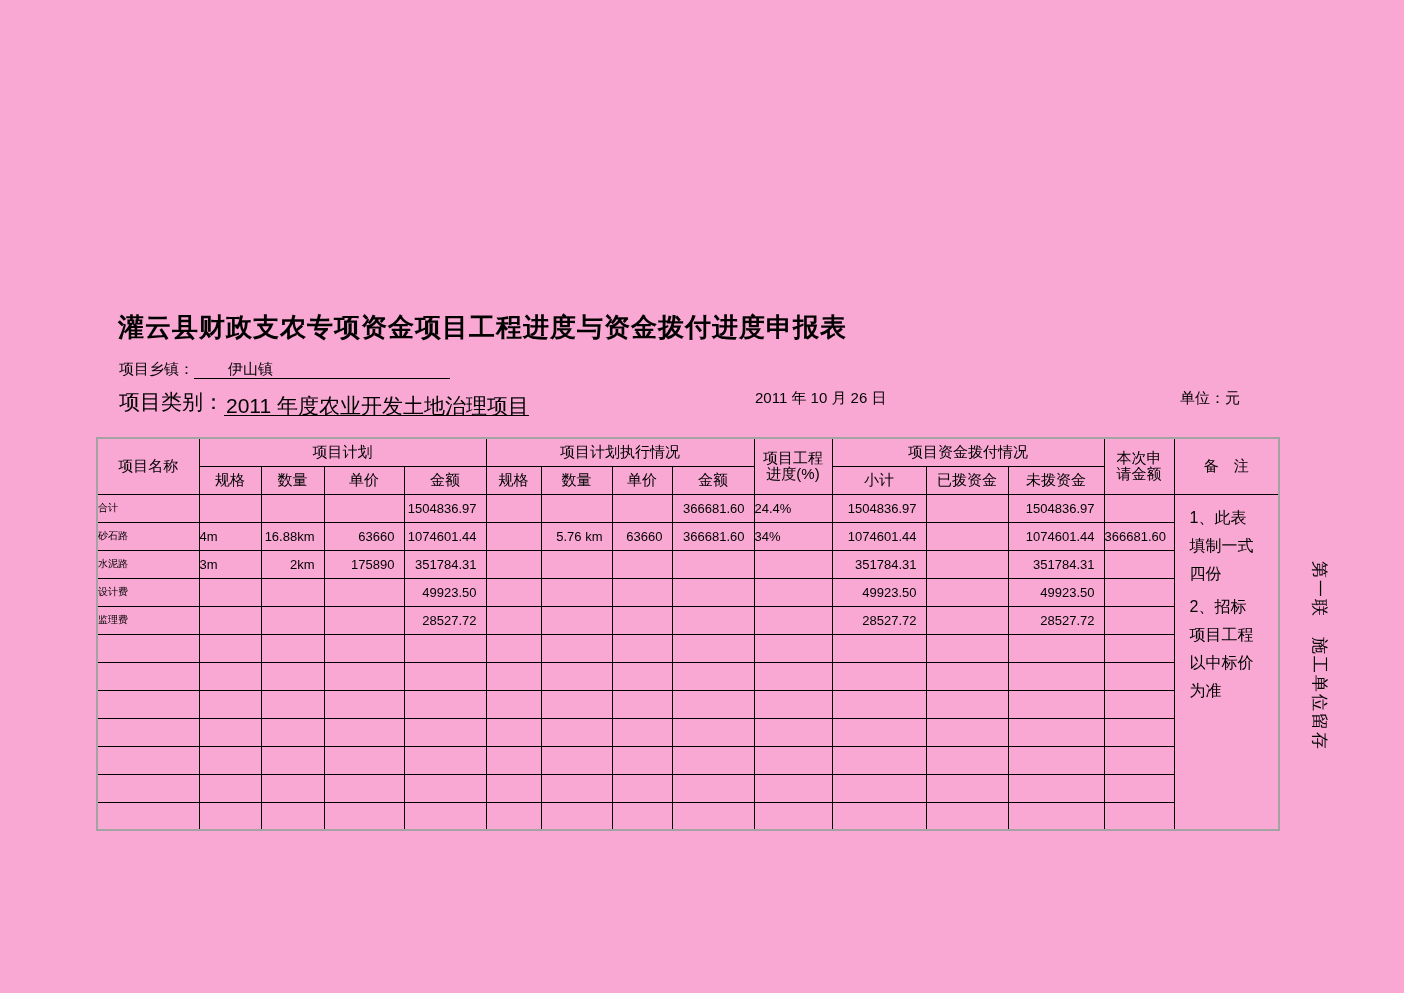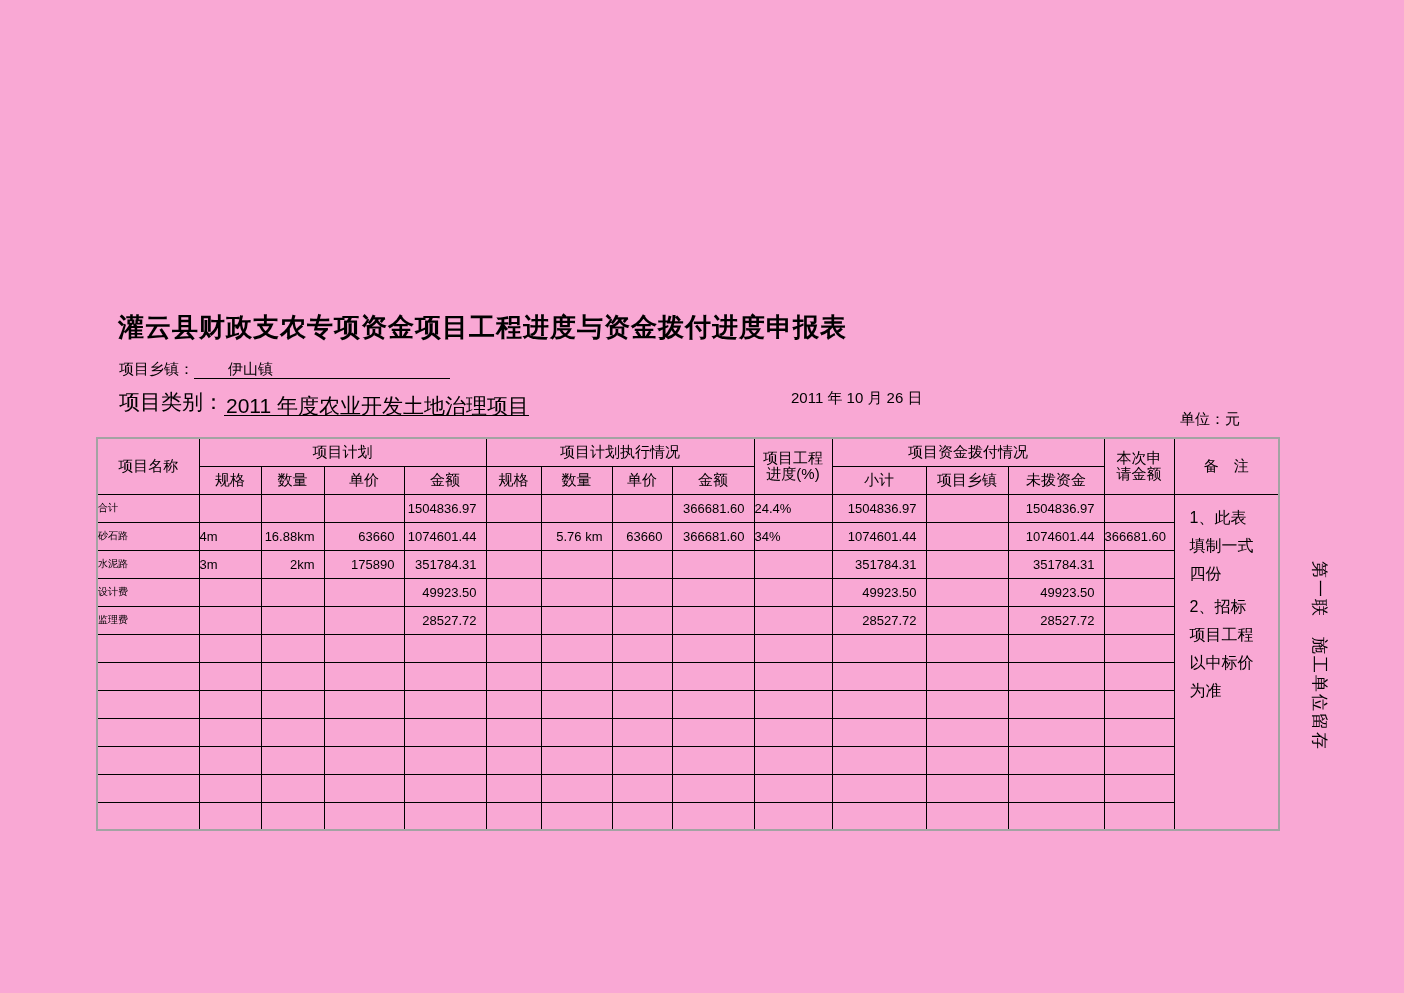--- a/index.html
+++ b/index.html
@@ -28,22 +28,22 @@
   .meta-line2 { position: absolute; left: 119px; top: 388px; font-size: 21px; white-space: nowrap; }
   .meta-label { display: inline-block; vertical-align: bottom; text-align: right; }
   .u-line {
     display: inline-block;
     border-bottom: 1px solid #000;
     vertical-align: bottom;
     line-height: 19px;
   }
   .township-value { min-width: 256px; padding-left: 34px; }
   .category-value { min-width: 248px; padding-left: 2px; }
-  .doc-date { position: absolute; left: 755px; top: 389px; font-size: 15px; white-space: nowrap; margin-left: 36px; }
-  .doc-unit { position: absolute; left: 1180px; top: 410px; font-size: 15px; white-space: nowrap; }
+  .doc-date { position: absolute; left: 755px; top: 389px; font-size: 15px; white-space: nowrap; }
+  .doc-unit { position: absolute; left: 1180px; top: 389px; font-size: 15px; white-space: nowrap; }
 
   table.doc-table {
     position: absolute;
     left: 96px;
     top: 437px;
     border-collapse: collapse;
     table-layout: fixed;
     width: 1182px;
     border: 2px solid #a3a3a3;
   }
@@ -140,21 +140,21 @@
       <tr>
         <th>规格</th>
         <th>数量</th>
         <th>单价</th>
         <th>金额</th>
         <th>规格</th>
         <th>数量</th>
         <th>单价</th>
         <th>金额</th>
         <th>小计</th>
-        <th>项目乡镇</th>
+        <th>已拨资金</th>
         <th>未拨资金</th>
       </tr>
     </thead>
     <tbody>
         <tr>
           <td class="name-col al-center">合计</td>
           <td class="al-center"></td>
           <td class="al-right"></td>
           <td class="al-right"></td>
           <td class="al-right">1504836.97</td>

